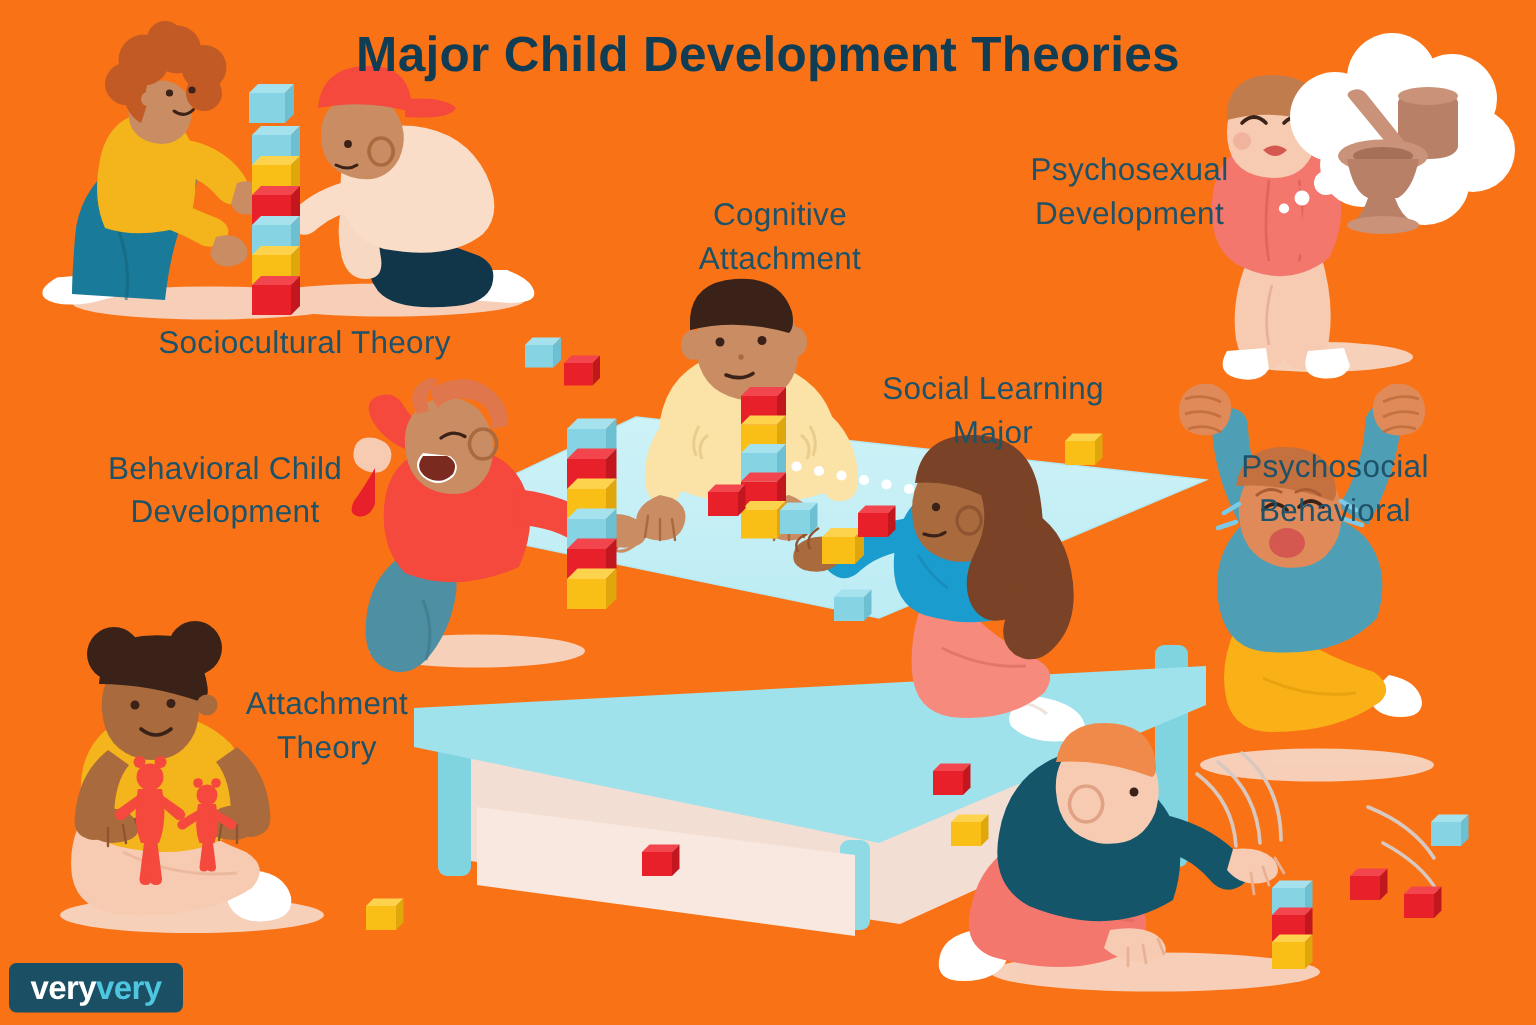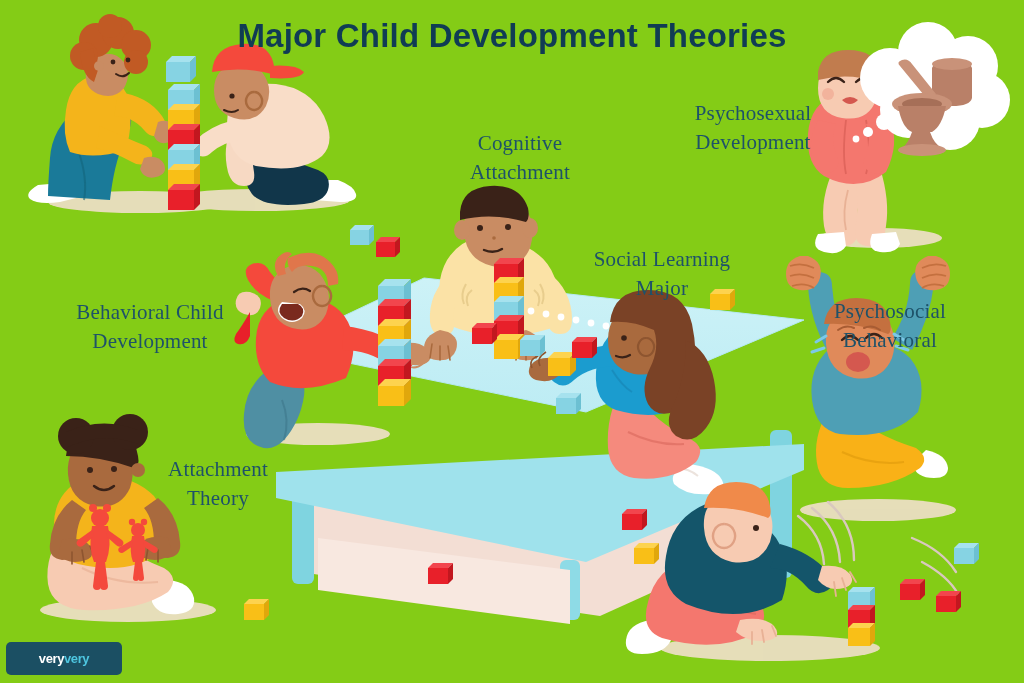--- a/index.html
+++ b/index.html
@@ -1,30 +1,30 @@
 <!DOCTYPE html>
 <html><head>
 <meta charset="utf-8">
 <style>
   html,body{margin:0;padding:0;}
   body{
     width:1024px;height:683px;overflow:hidden;
     font-family:"Liberation Sans", sans-serif;
     background:#fdeee7;
   }
-  #stage{position:relative;width:1024px;height:683px;background:#84cc16;overflow:hidden;}
-  .lbl{position:absolute;color:#1e5269;font-family:Liberation Serif, serif;
+  #stage{position:relative;width:1024px;height:683px;background:#f97316;overflow:hidden;}
+  .lbl{position:absolute;color:#1e5269;font-family:Liberation Sans, sans-serif;
        font-size:21px;line-height:29px;text-align:center;white-space:pre-line;letter-spacing:.2px;}
   #title{position:absolute;left:0;right:0;top:17px;text-align:center;
          color:#103c54;font-size:33px;font-weight:bold;letter-spacing:.2px;
          font-family:"Liberation Sans", sans-serif;}
   
   #logo{position:absolute;left:6px;bottom:8px;width:116px;height:33px;background:#1b4f63;
         border-radius:5px;display:flex;align-items:center;justify-content:center;}
-  #logo span{font-size:13px;font-weight:bold;letter-spacing:-.4px;}
+  #logo span{font-size:22px;font-weight:bold;letter-spacing:-.4px;}
   .lg-a{color:#ffffff;}
   .lg-b{color:#4ec6e0;}
   svg{position:absolute;left:0;top:0;}
 </style>
 </head>
 <body>
 
 <div id="stage">
 
   <svg width="1024" height="683" viewBox="0 0 1024 683" xmlns="http://www.w3.org/2000/svg">
@@ -533,20 +533,21 @@
         <path d="M974 548 l5 -5 v16 l-5 5 z" fill="#6cc0d2"></path>
 
       <rect x="936" y="596" width="20" height="16" fill="#e8202a"></rect>
       <path d="M936 596 l5 -5 h20 l-5 5 z" fill="#f2454d"></path>
         <path d="M956 596 l5 -5 v16 l-5 5 z" fill="#c2171f"></path>
     </g>
   </svg>
 
   <div id="title">Major Child Development Theories</div>
 
+  <div class="lbl" style="left:98px;top:214px;width:210px;">Sociocultural Theory</div>
 
   <div class="lbl" style="left:435px;top:129px;width:170px;">Cognitive
 Attachment</div>
 
   <div class="lbl" style="left:672px;top:99px;width:162px;">Psychosexual
 Development</div>
 
   <div class="lbl" style="left:578px;top:245px;width:168px;">Social Learning
 Major</div>
 

